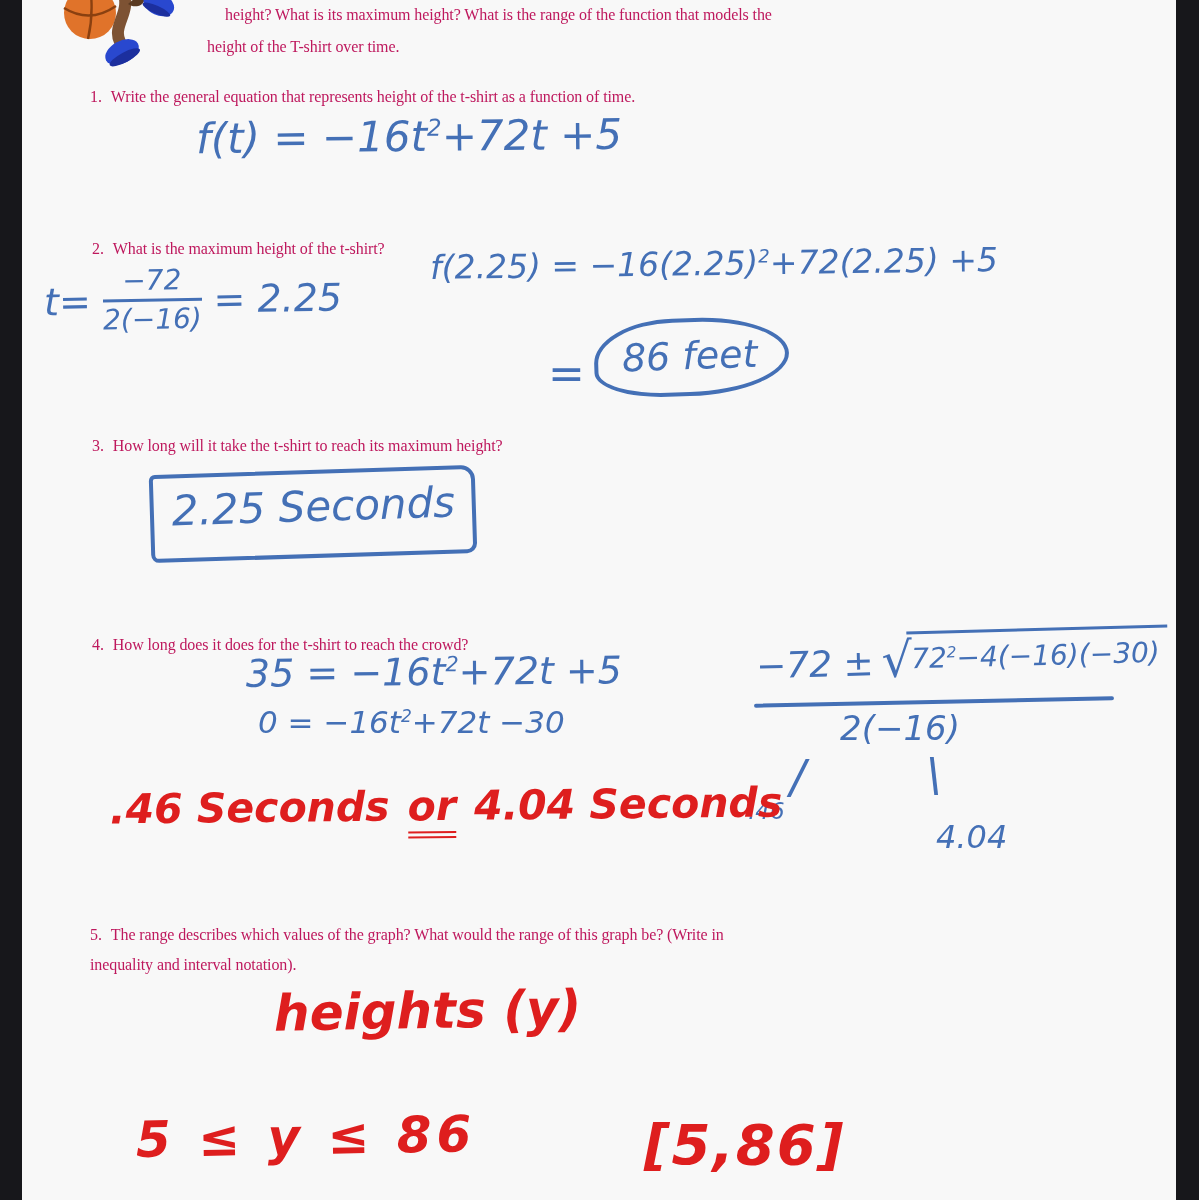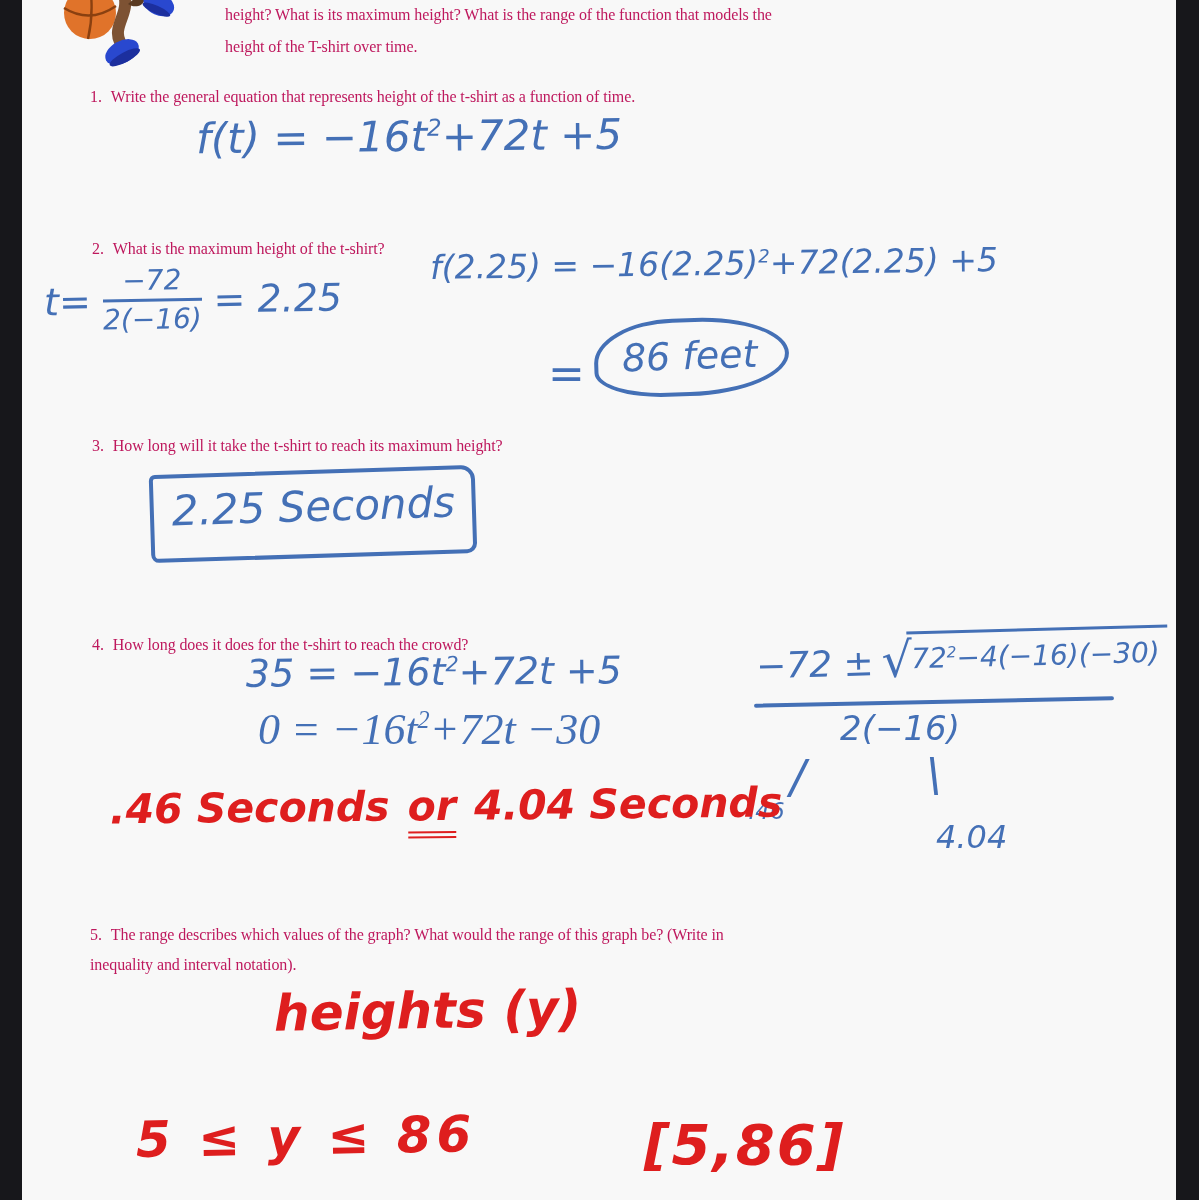--- a/index.html
+++ b/index.html
@@ -39,21 +39,21 @@
     transform:rotate(-2deg);
   }
   #hw-q3-box{
     left:150px;top:470px;width:318px;height:80px;
     border:4px solid var(--ink-blue,#4470b6);
     border-radius:6px 14px 10px 8px;
     transform:rotate(-1.8deg);
   }
   #hw-q3-box .boxtext{display:block;padding:8px 0 0 18px;font-size:42px;}
   #hw-q4-l1{left:246px;top:650px;font-size:38px;transform:rotate(-0.5deg);}
-  #hw-q4-l2{left:258px;top:704px;font-size:44px;font-family:Liberation Serif, serif;}
+  #hw-q4-l2{left:258px;top:704px;font-size:31px;}
   #hw-quad-num{left:756px;top:630px;display:flex;align-items:flex-start;transform:rotate(-1.5deg);}
   #hw-quad-num .qlead{font-size:36px;padding-top:10px;margin-right:8px;}
   #hw-quad-num .rootsign{font-size:48px;margin-right:-5px;}
   #hw-quad-num .radicand{font-size:28px;border-top:3.5px solid var(--ink-blue,#4470b6);padding:8px 8px 0 4px;}
   #hw-quad-bar{left:754px;top:700px;width:360px;height:4px;background:var(--ink-blue,#4470b6);border-radius:3px;transform:rotate(-1.2deg);}
   #hw-quad-den{left:840px;top:708px;font-size:34px;}
   #hw-branch-left{left:790px;top:750px;font-size:46px;}
   #hw-branch-right{left:926px;top:748px;font-size:46px;}
   #hw-root1{left:748px;top:798px;font-size:23px;}
   #hw-root2{left:936px;top:794px;font-size:32px;margin-top:24px;}
@@ -83,21 +83,21 @@
       <ellipse cx="64" cy="52" rx="18" ry="11" fill="#2948cf"></ellipse>
       <ellipse cx="64" cy="58" rx="17" ry="5" fill="#1c2f9e"></ellipse>
     </g>
     <g transform="rotate(24 100 6)">
       <ellipse cx="100" cy="4" rx="16" ry="11" fill="#2948cf"></ellipse>
       <ellipse cx="100" cy="10" rx="15" ry="4" fill="#1c2f9e"></ellipse>
     </g>
   </svg>
 
   <div class="printed" style="left:225px;top:6px">height?  What is its maximum height?  What is the range of the function that models the</div>
-  <div class="printed" style="left:225px;top:38px">height of the T-shirt over time.</div>
+  <div class="printed" style="left:207px;top:38px">height of the T-shirt over time.</div>
 
   <div class="printed qline" style="left:90px;top:88px">
     <span>1.</span>
     <span>Write the general equation that represents height of the t-shirt as a  function of time.</span>
   </div>
 
   <div class="hw blue" id="hw-q1">
     <span>f(t) = −16t</span><span class="sup">2</span><span>+72t +5</span>
   </div>
 

